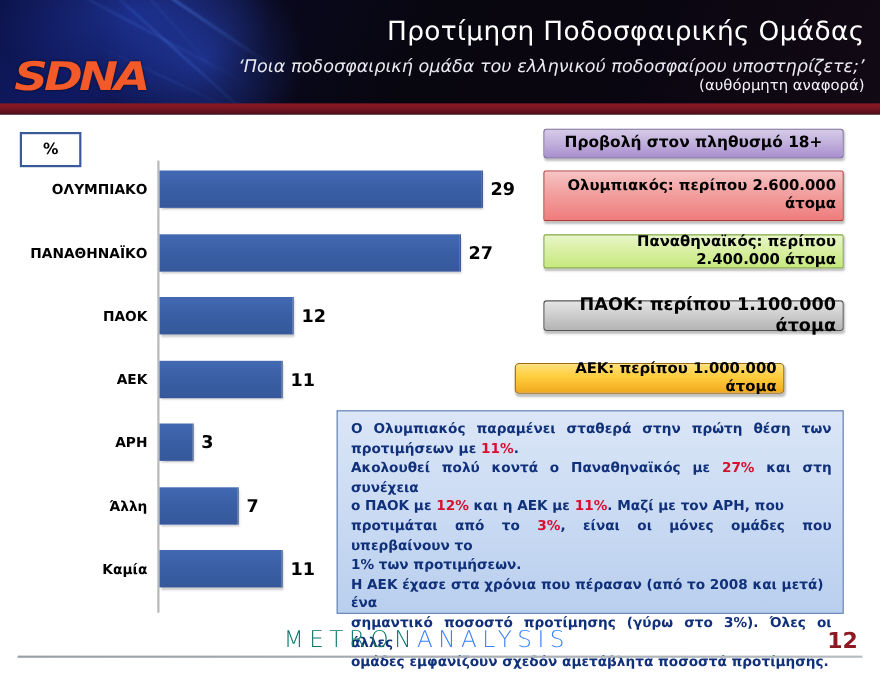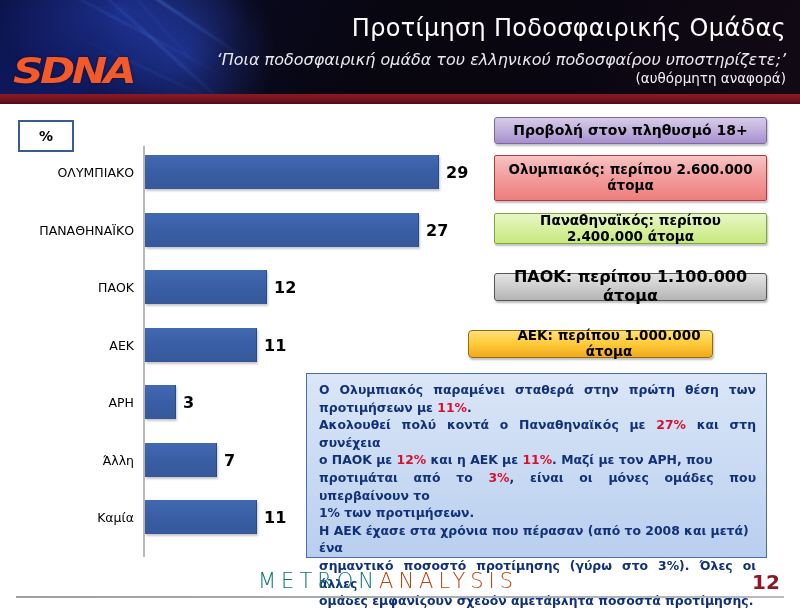--- a/index.html
+++ b/index.html
@@ -71,40 +71,40 @@
     font-size:14px;font-weight:bold;color:#000;
   }
   .axis{
     position:absolute;left:143px;top:146px;width:2px;height:411px;
     background:#b8b8b8;
   }
   .bars{position:absolute;left:0;top:0;width:800px;height:615px;}
   .barrow{position:absolute;left:0;height:40px;}
   .cat-label{
     position:absolute;right:0;width:130px;top:50%;transform:translateY(-50%);
-    text-align:right;font-size:12.5px;font-weight:normal;color:#000;
+    text-align:right;font-size:12.5px;font-weight:bold;color:#000;
     padding-right:9px;box-sizing:border-box;white-space:nowrap;
   }
   .bar{
     position:absolute;left:145px;top:50%;transform:translateY(-50%);
     height:34px;
     background:linear-gradient(to bottom,#4169b2 0%,#3a5fa6 45%,#36589b 100%);
     border-right:1px solid #2c4a82;
     box-shadow:1px 2px 2px rgba(0,0,0,.22);
   }
   .bar-val{
     position:absolute;top:50%;transform:translateY(-50%);
     font-size:16px;font-weight:bold;color:#000;white-space:nowrap;
   }
 
   
   .callout{
     position:absolute;box-sizing:border-box;
     display:flex;align-items:center;justify-content:center;
-    text-align:center;font-weight:bold;color:#000;
+    text-align:right;font-weight:bold;color:#000;
     line-height:1.18;padding:2px 6px;
     box-shadow:1px 2px 2px rgba(0,0,0,.25);
   }
   .c-purple{
     left:494px;top:117px;width:273px;height:27px;font-size:14px;
     background:linear-gradient(to bottom,#d6cbe8 0%,#c3b2dd 45%,#a98fcf 100%);
     border:1.5px solid #7a6a9a;border-radius:3px;
   }
   .c-red{
     left:494px;top:155px;width:273px;height:46px;font-size:13.5px;
@@ -144,21 +144,21 @@
   
   .footer-line{
     position:absolute;left:16px;top:596px;width:768px;height:2px;
     background:linear-gradient(to right,#9aa0a6,#b6bcc2);
   }
   .metron{
     position:absolute;left:258px;top:569px;
     font-size:21px;letter-spacing:5px;font-weight:300;white-space:nowrap;
   }
   .metron .m1{color:#0f766e;}
-  .metron .m2{color:#c2410c;}
+  .metron .m2{color:#3b82f6;}
   .pageno{
     position:absolute;left:752px;top:570px;
     font-size:20px;font-weight:bold;color:#8e1824;
   }
 </style>
 </head>
 <body>
 
 <div id="slide">
 

